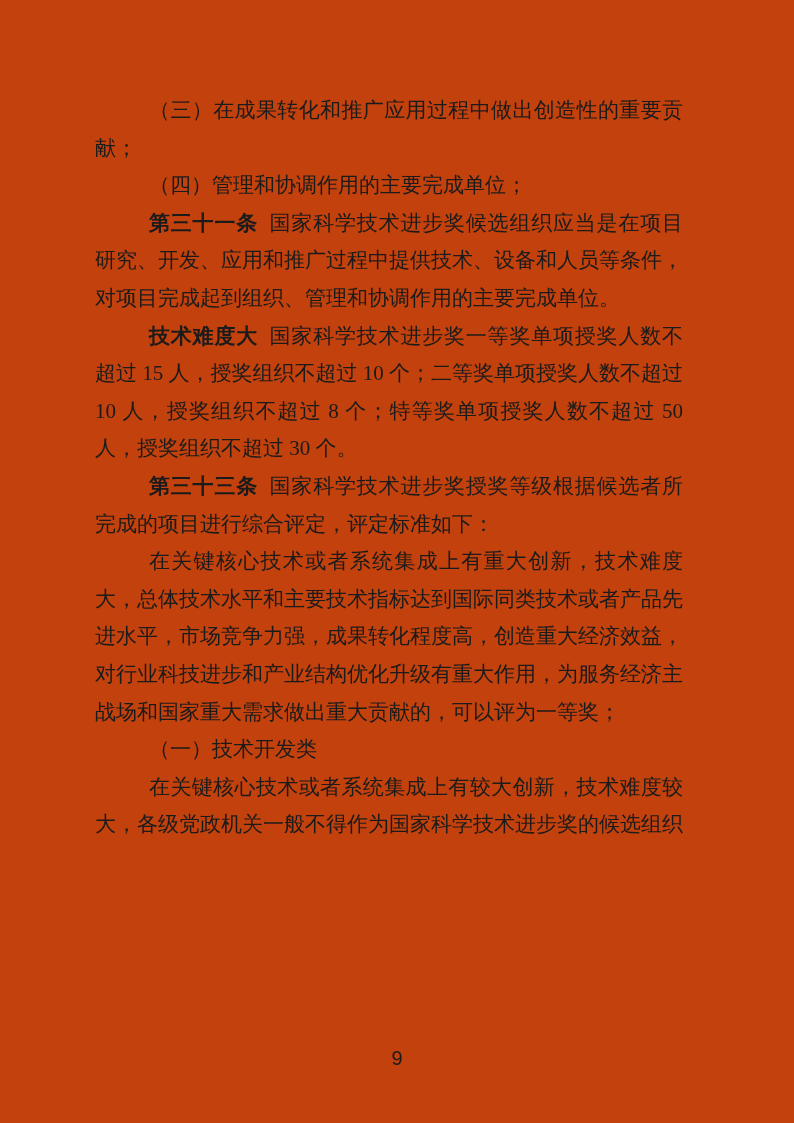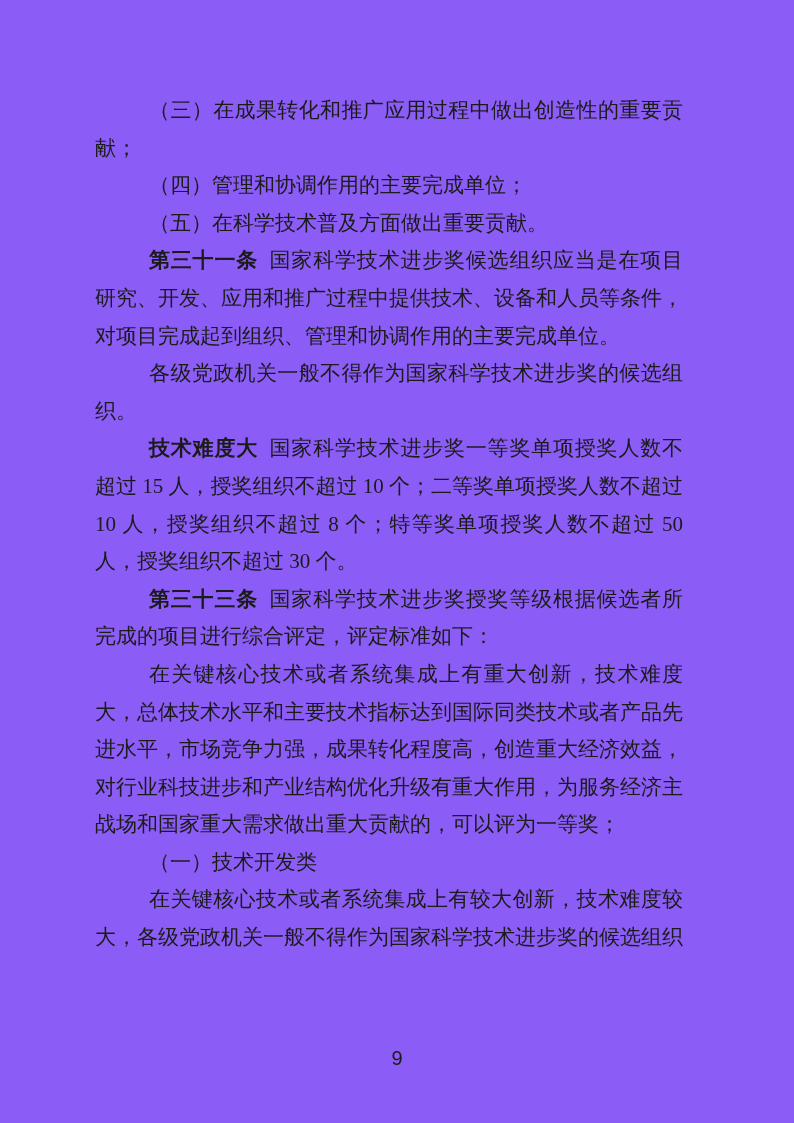--- a/index.html
+++ b/index.html
@@ -4,21 +4,21 @@
 <style>
   html, body {
     margin: 0;
     padding: 0;
     background: #ffffff;
   }
   .page {
     position: relative;
     width: 794px;
     height: 1123px;
-    background: #8b5cf6;
+    background: #c2410c;
     overflow: hidden;
     font-family: "Liberation Serif", "DejaVu Serif", serif;
   }
   .content {
     position: absolute;
     left: 95px;
     top: 92px;
     width: 588px;
   }
   .content p {
@@ -51,23 +51,21 @@
     font-family: "Liberation Sans", "DejaVu Sans", sans-serif;
   }
 </style>
 </head>
 <body>
 
 <div class="page">
   <div class="content">
     <p><b class="lead"></b><span>（三）在成果转化和推广应用过程中做出创造性的重要贡献；</span></p>
     <p><b class="lead"></b><span>（四）管理和协调作用的主要完成单位；</span></p>
-    <p><b class="lead"></b><span>（五）在科学技术普及方面做出重要贡献。</span></p>
     <p><b class="lead">第三十一条</b><span>国家科学技术进步奖候选组织应当是在项目研究、开发、应用和推广过程中提供技术、设备和人员等条件，对项目完成起到组织、管理和协调作用的主要完成单位。</span></p>
-    <p><b class="lead"></b><span>各级党政机关一般不得作为国家科学技术进步奖的候选组织。</span></p>
     <p><b class="lead">技术难度大</b><span>国家科学技术进步奖一等奖单项授奖人数不超过 15 人，授奖组织不超过 10 个；二等奖单项授奖人数不超过 10 人，授奖组织不超过 8 个；特等奖单项授奖人数不超过 50 人，授奖组织不超过 30 个。</span></p>
     <p><b class="lead">第三十三条</b><span>国家科学技术进步奖授奖等级根据候选者所完成的项目进行综合评定，评定标准如下：</span></p>
     <p><b class="lead"></b><span>在关键核心技术或者系统集成上有重大创新，技术难度大，总体技术水平和主要技术指标达到国际同类技术或者产品先进水平，市场竞争力强，成果转化程度高，创造重大经济效益，对行业科技进步和产业结构优化升级有重大作用，为服务经济主战场和国家重大需求做出重大贡献的，可以评为一等奖；</span></p>
     <p><b class="lead"></b><span>（一）技术开发类</span></p>
     <p><b class="lead"></b><span>在关键核心技术或者系统集成上有较大创新，技术难度较大，各级党政机关一般不得作为国家科学技术进步奖的候选组织</span></p>
   </div>
   <div class="page-num">9</div>
 </div>
 
 </body></html>

